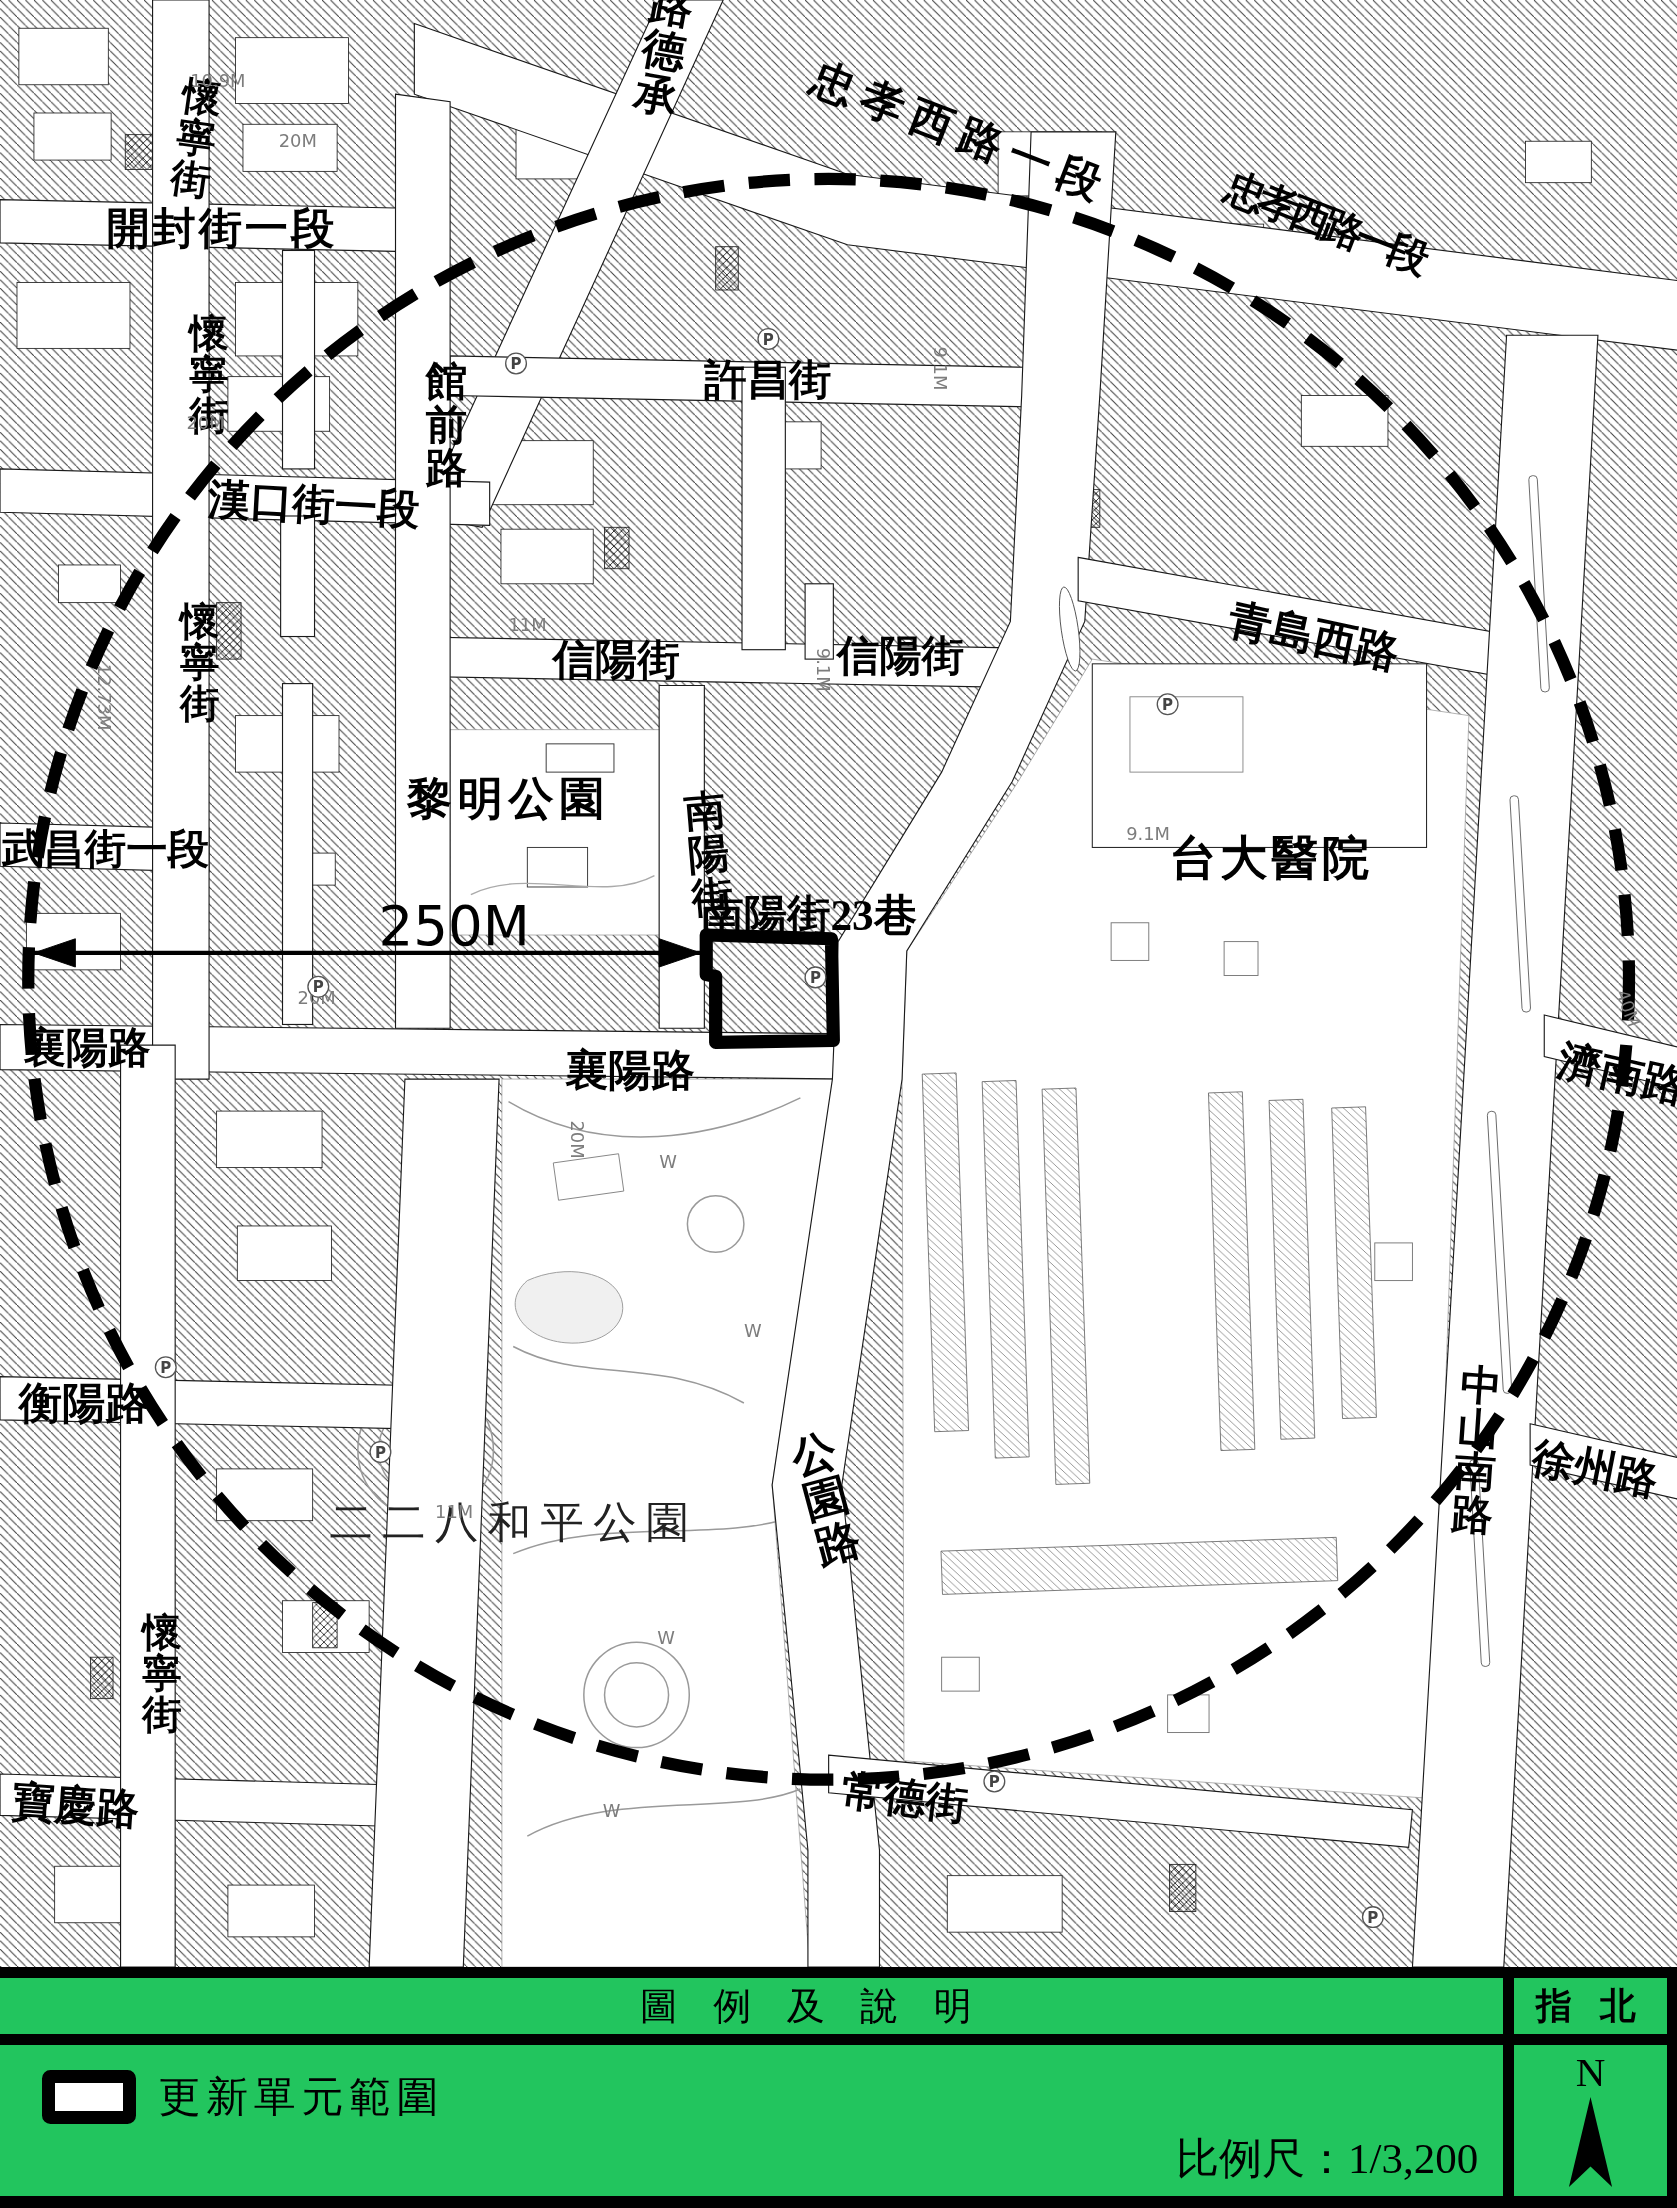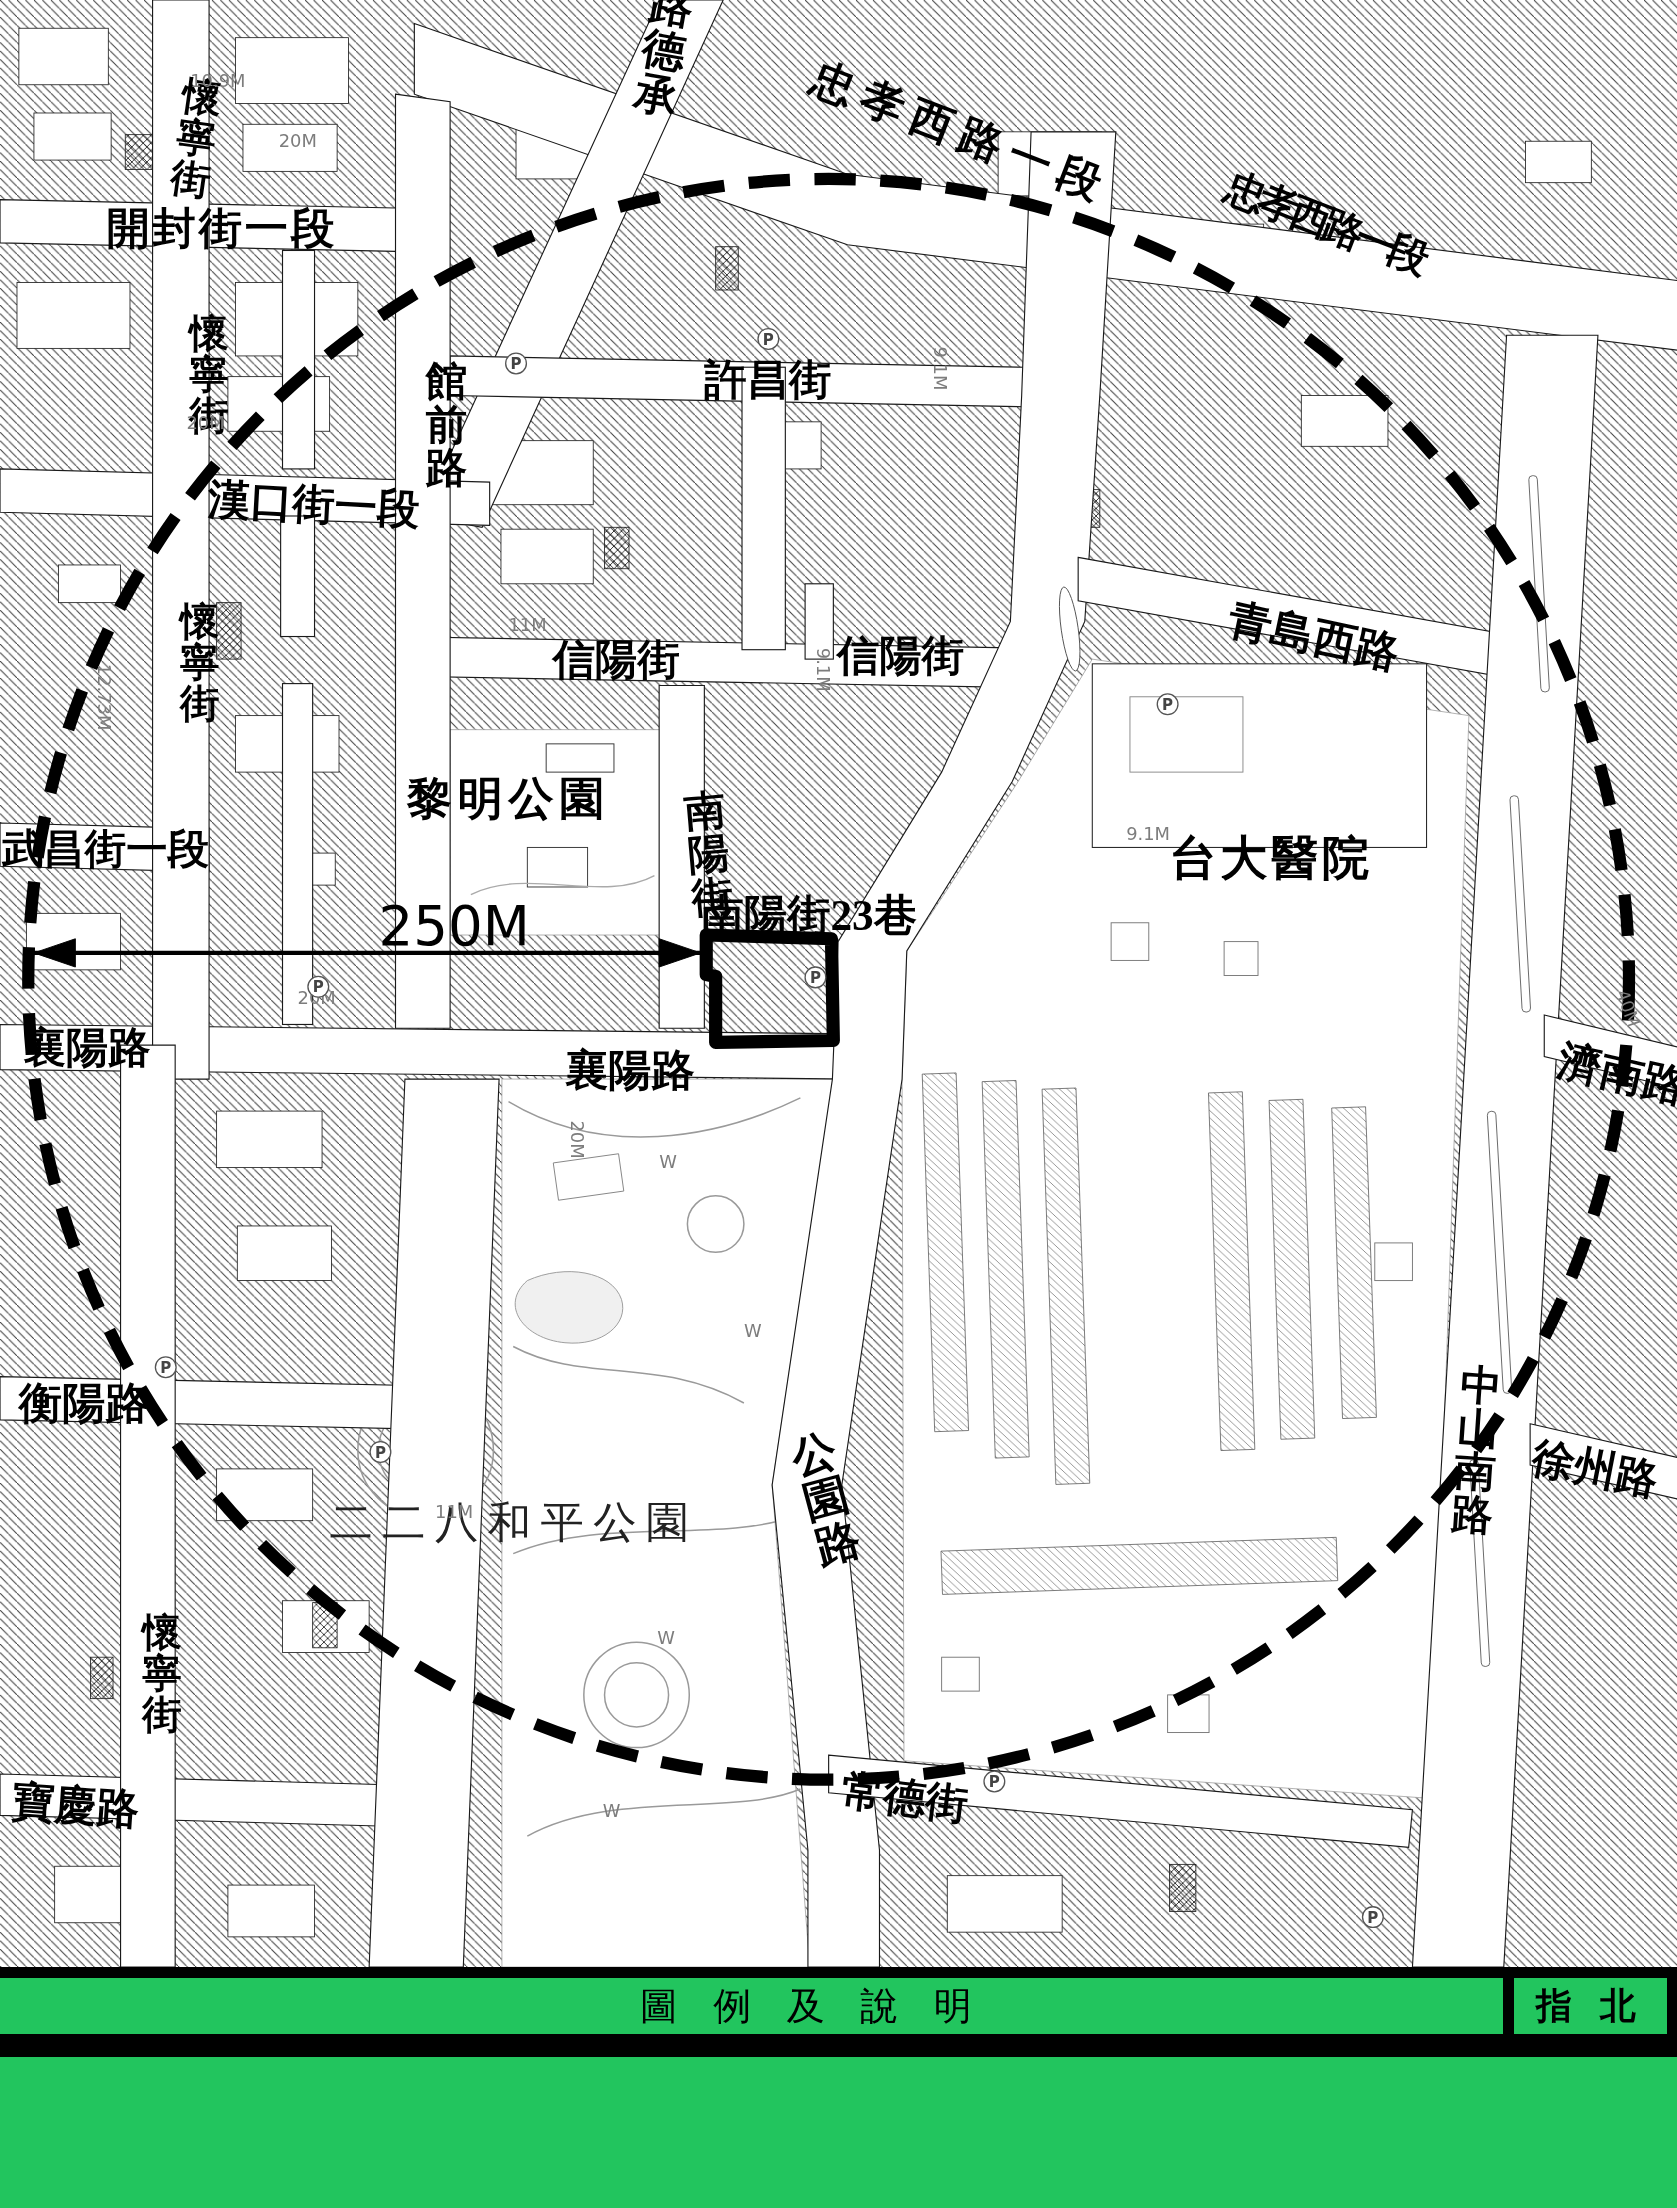--- a/index.html
+++ b/index.html
@@ -269,16 +269,34 @@
     <div class="lrow titlerow">
       <div class="cell-l">
         <span class="title-text">圖 例 及 說 明</span>
       </div>
       <div class="vdiv"></div>
       <div class="cell-r">
         <span class="north-title">指 北</span>
       </div>
     </div>
     <div class="hbar mid"></div>
+    <div class="lrow bodyrow">
+      <div class="cell-l">
+        <div class="unit-row">
+          <span class="unit-symbol"></span>
+          <span class="unit-label">更新單元範圍</span>
+        </div>
+        <div class="scale-row">比例尺：1/3,200</div>
+      </div>
+      <div class="vdiv"></div>
+      <div class="cell-r">
+        <div class="north-box">
+          <div class="north-n">N</div>
+          <svg class="north-arrow" width="45" height="92" viewBox="0 0 48 98">
+            <polygon points="24,0 47,96 24,74 1,96" fill="#000"></polygon>
+          </svg>
+        </div>
+      </div>
+    </div>
     <div class="hbar bottom"></div>
   </div>
 </div>
 
 
 </body></html>

